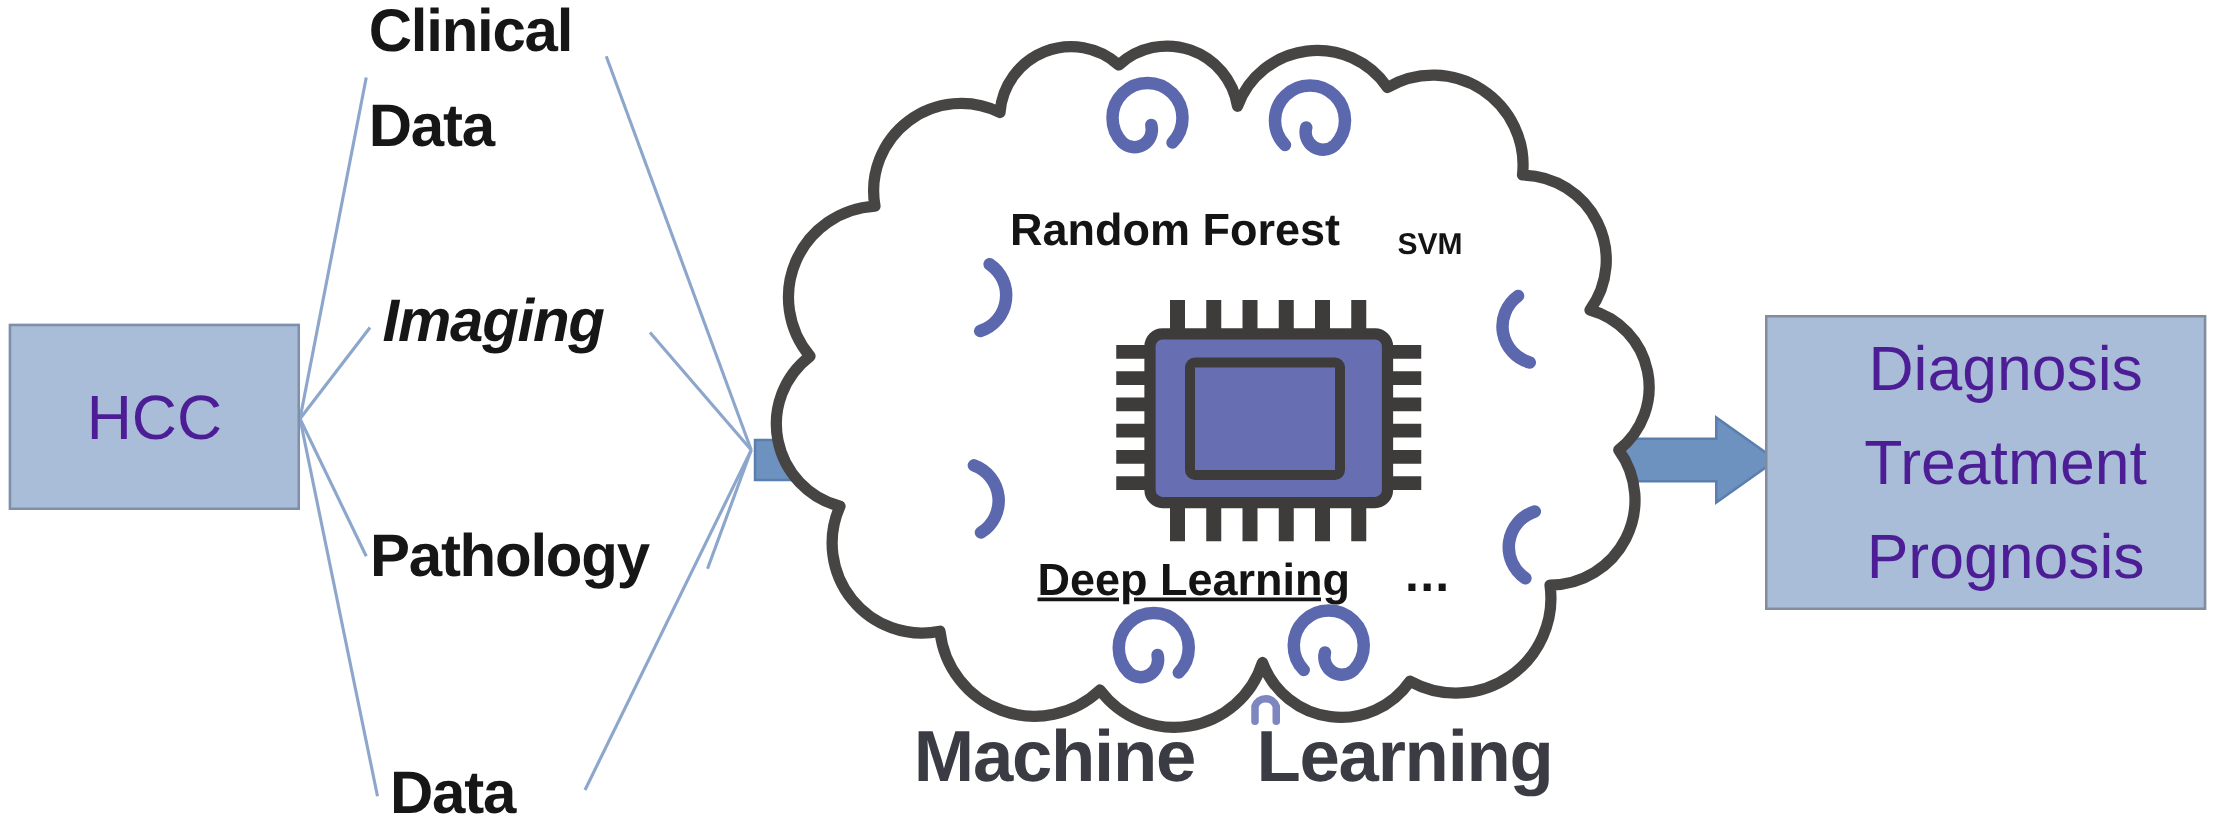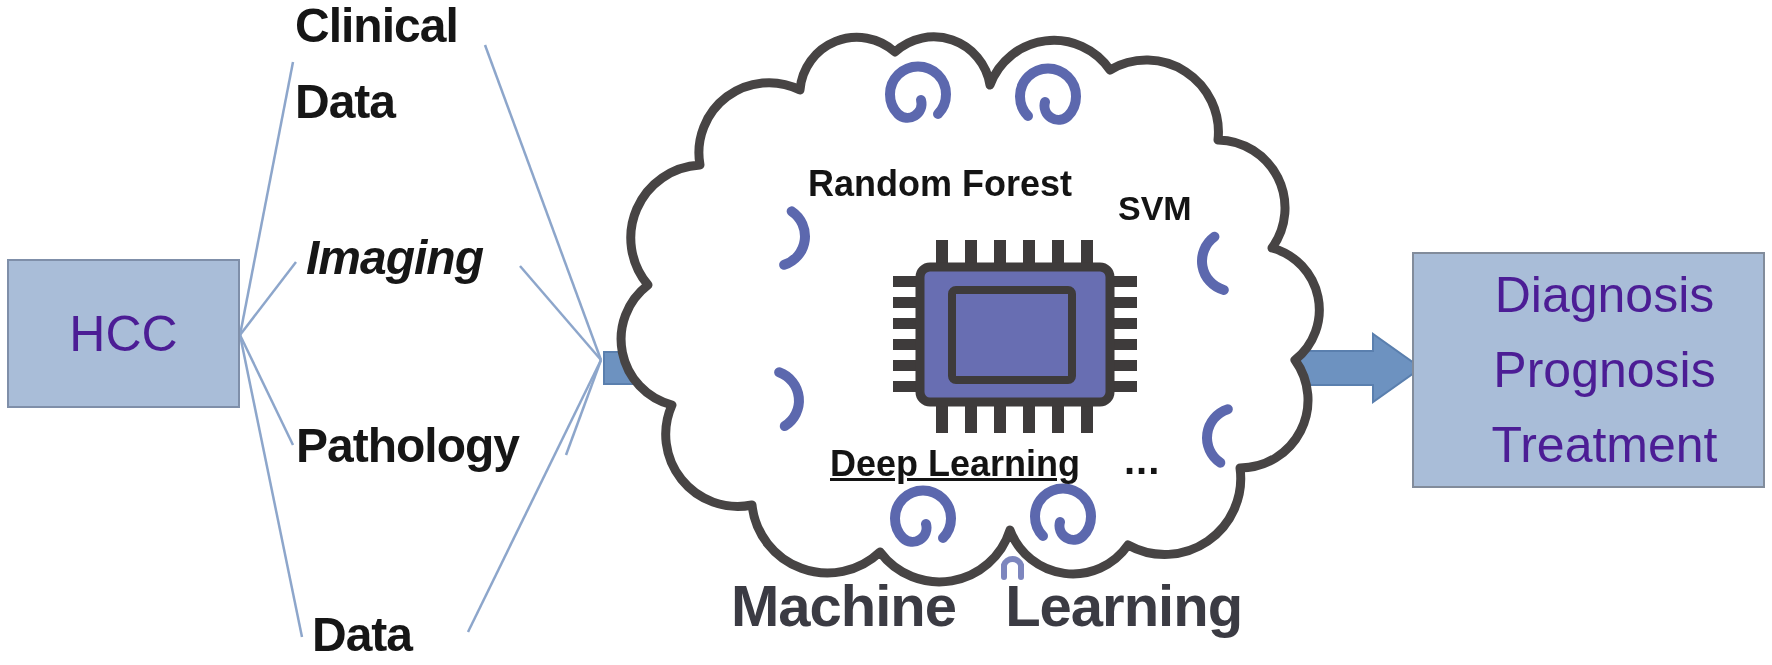--- a/index.html
+++ b/index.html
@@ -37,21 +37,21 @@
   #label-imaging{left:306px;top:228px;font-style:italic;}
   #label-pathology{left:296px;top:416px;}
   #label-gene{left:312px;top:605px;}
   .cloud-label{
     position:absolute;
     font-weight:bold;
     color:#141414;
     white-space:nowrap;
   }
   #label-rf{left:808px;top:162px;font-size:36px;line-height:44px;}
-  #label-svm{left:1118px;top:188px;font-size:34px;line-height:40px;}
+  #label-svm{left:1118px;top:176px;font-size:24px;line-height:40px;}
   #label-dl{left:830px;top:442px;font-size:36px;line-height:44px;text-decoration:underline;}
   #label-dots{left:1124px;top:438px;font-size:40px;line-height:44px;letter-spacing:1px;}
   #label-ml{
     position:absolute;left:731px;top:573px;
     font-size:58px;line-height:66px;
     font-weight:bold;color:#3b3b43;
     word-spacing:34px;letter-spacing:-1px;
     white-space:nowrap;
   }
 </style>
@@ -153,17 +153,17 @@
 
   <div class="cloud-label" id="label-rf">Random Forest</div>
   <div class="cloud-label" id="label-svm">SVM</div>
   <div class="cloud-label" id="label-dl">Deep Learning</div>
   <div class="cloud-label" id="label-dots">...</div>
 
   <div id="label-ml">Machine Learning</div>
 
   <div class="node-box" id="output-box">
     <div class="box-line">Diagnosis</div>
+    <div class="box-line">Treatment</div>
     <div class="box-line">Prognosis</div>
-    <div class="box-line">Treatment</div>
   </div>
 
 </div>
 
 </body></html>

